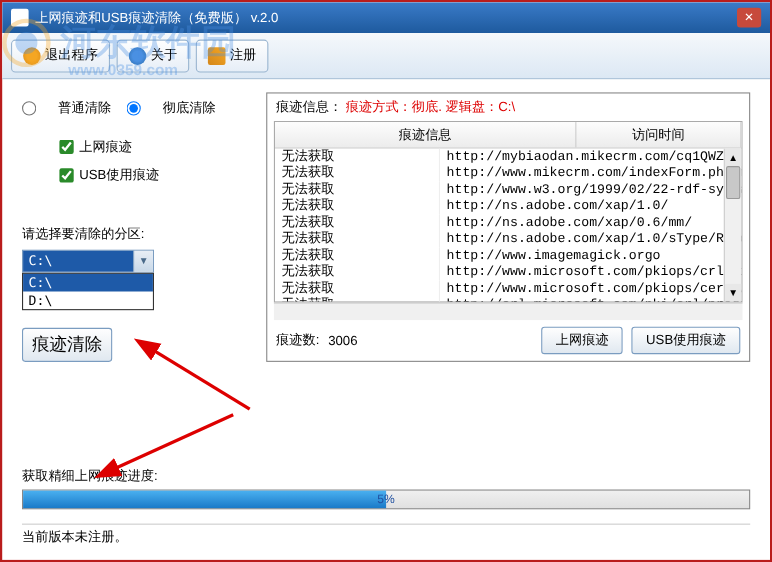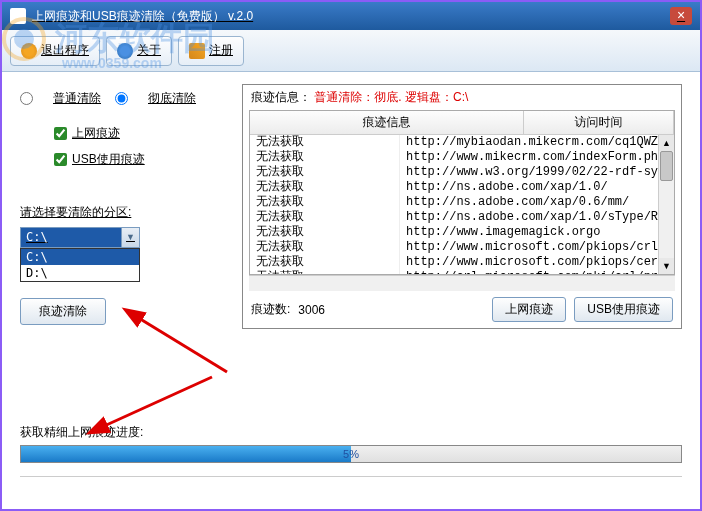--- a/index.html
+++ b/index.html
@@ -1,17 +1,17 @@
 <!DOCTYPE html>
 <html><head>
 <meta charset="utf-8">
 <style>
 * { box-sizing: border-box; margin: 0; padding: 0; }
 body { font-family: "Microsoft YaHei", SimSun, Arial, sans-serif; font-size: 12px; background: #fff; }
-.window { width: 702px; height: 511px; border: 2px solid #8b5cf6; position: relative; overflow: hidden; text-decoration: underline; }
+.window { width: 702px; height: 511px; border: 2px solid #b91c1c; position: relative; overflow: hidden; }
 .titlebar { height: 28px; background: linear-gradient(to bottom, #3a7bc8, #1e5a9e); display: flex; align-items: center; padding: 0 8px; color: #fff; }
 .titlebar .icon { width: 16px; height: 16px; background: #fff; border-radius: 2px; margin-right: 6px; }
 .titlebar .title { flex: 1; font-size: 12px; }
 .titlebar .close { width: 22px; height: 18px; background: #c74a3c; color: #fff; text-align: center; line-height: 16px; border-radius: 3px; font-size: 14px; }
 .watermark { position: absolute; top: 15px; left: 0; font-size: 32px; font-weight: bold; opacity: 0.35; z-index: 100; pointer-events: none; }
 .watermark .logo { display: inline-block; width: 44px; height: 44px; border: 4px solid #f5a623; border-radius: 50%; position: relative; vertical-align: middle; }
 .watermark .logo::after { content: ''; position: absolute; width: 20px; height: 20px; background: #4a90e2; border-radius: 50%; top: 8px; left: 8px; }
 .watermark .txt { color: #4a90e2; vertical-align: middle; }
 .watermark .sub { font-size: 14px; color: #4a90e2; display: block; margin-left: 60px; margin-top: -6px; }
 .toolbar { height: 42px; background: linear-gradient(to bottom, #f5f8fb, #dce8f4); display: flex; align-items: center; padding: 0 8px; gap: 6px; border-bottom: 1px solid #a8c0d8; }
@@ -50,21 +50,21 @@
 .chk-wrap { display: flex; align-items: center; gap: 5px; margin-bottom: 9px; }
 .chk-wrap input { accent-color: #2a8a2a; }
 .chk-sub { margin-left: 22px; }
 .select-label { margin-top: 36px; margin-bottom: 6px; }
 .combo { width: 120px; height: 21px; border: 1px solid #7a9cc0; background: #fff; display: flex; position: relative; }
 .combo-val { flex: 1; background: #1e5aa8; color: #fff; padding: 2px 5px; font-family: monospace; font-size: 12px; }
 .combo-arr { width: 18px; background: linear-gradient(to bottom, #e8eef5, #c8d8e8); border-left: 1px solid #7a9cc0; text-align: center; line-height: 18px; font-size: 9px; color: #4a6a8a; }
 .combo-list { position: absolute; top: 20px; left: -1px; width: 120px; background: #fff; border: 1px solid #333; z-index: 10; }
 .combo-item { padding: 1px 5px; font-family: monospace; font-size: 12px; }
 .combo-item.sel { background: #1e5aa8; color: #fff; }
-.clear-btn { margin-top: 50px; padding: 4px 18px; background: linear-gradient(to bottom, #fefefe, #e0e8f0); border: 1px solid #7a9cc0; border-radius: 3px; font-size: 12px; cursor: pointer; }
+.clear-btn { margin-top: 50px; padding: 4px 8px; background: linear-gradient(to bottom, #fefefe, #e0e8f0); border: 1px solid #7a9cc0; border-radius: 3px; font-size: 16px; cursor: pointer; }
 .progress-label { position: absolute; bottom: 68px; left: 18px; }
 .progress-bar { position: absolute; bottom: 46px; left: 18px; right: 18px; height: 18px; border: 1px solid #888; background: linear-gradient(to bottom, #f0f0f0, #e0e0e0); }
 .progress-fill { position: absolute; left: 0; top: 0; bottom: 0; width: 50%; background: linear-gradient(to bottom, #4ab0f0, #1a7ac8); }
 .progress-txt { position: absolute; width: 100%; text-align: center; line-height: 16px; color: #2050a0; font-size: 11px; }
 .divider { position: absolute; bottom: 32px; left: 18px; right: 18px; border-top: 1px solid #ccc; }
 .status { position: absolute; bottom: 12px; left: 18px; font-size: 12px; }
 .arrow-red { position: absolute; pointer-events: none; z-index: 50; }
 </style>
 </head>
 <body>
@@ -132,21 +132,21 @@
           <div class="combo-item">D:\</div>
         </div>
       </div>
 
       <button class="clear-btn">痕迹清除</button>
     </div>
 
     <div class="trace-panel">
       <div class="trace-header">
         <span class="lbl">痕迹信息：</span>
-        <span class="val">普通清除：彻底. 逻辑盘：C:\</span>
+        <span class="val">痕迹方式：彻底. 逻辑盘：C:\</span>
       </div>
       <div class="grid">
         <div class="grid-head">
           <div class="gh gh2">痕迹信息</div>
           <div class="gh gh1">访问时间</div>
         </div>
         <div class="grid-body" id="grid-body">
           <div class="grid-row">
               <div class="gc1">无法获取</div>
               <div class="gc2">http://mybiaodan.mikecrm.com/cq1QWZ9</div>
@@ -210,20 +210,21 @@
         <button class="btn">USB使用痕迹</button>
       </div>
     </div>
 
     <div class="progress-label">获取精细上网痕迹进度:</div>
     <div class="progress-bar">
       <div class="progress-fill"></div>
       <div class="progress-txt">5%</div>
     </div>
     <div class="divider"></div>
+    <div class="status">当前版本未注册。</div>
 
     <svg class="arrow-red" style="left:115px; top:230px;" width="120" height="80">
       <defs>
           <marker id="ah1" markerWidth="10" markerHeight="10" refX="2" refY="3" orient="auto">
             <path d="M0,0 L0,6 L8,3 z" fill="#d00"></path>
           </marker>
         </defs>
       <line x1="110" y1="70" x2="20" y2="15" stroke="#d00" stroke-width="3" marker-end="url(#ah1)"></line>
     </svg>
     <svg class="arrow-red" style="left:80px; top:300px;" width="140" height="90">

